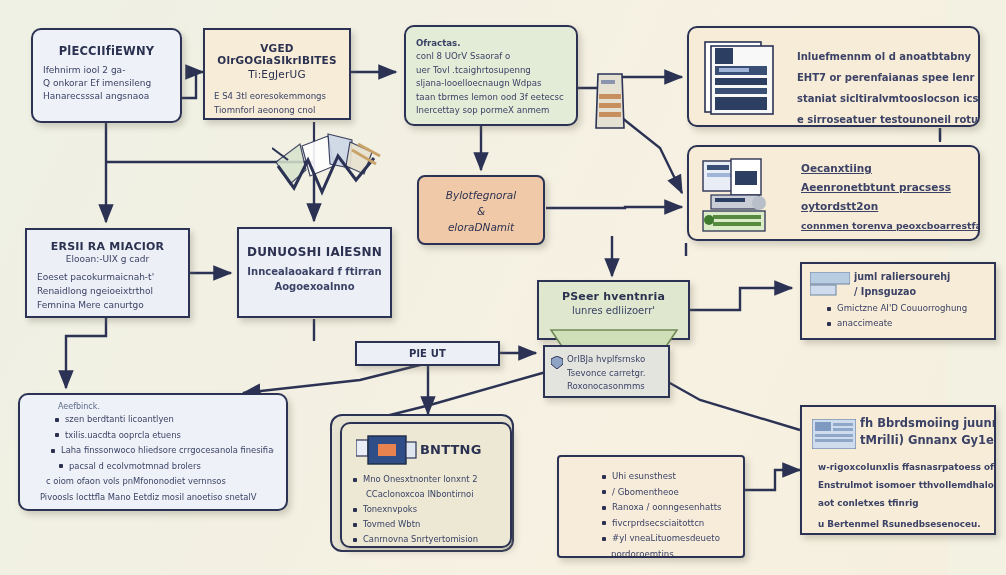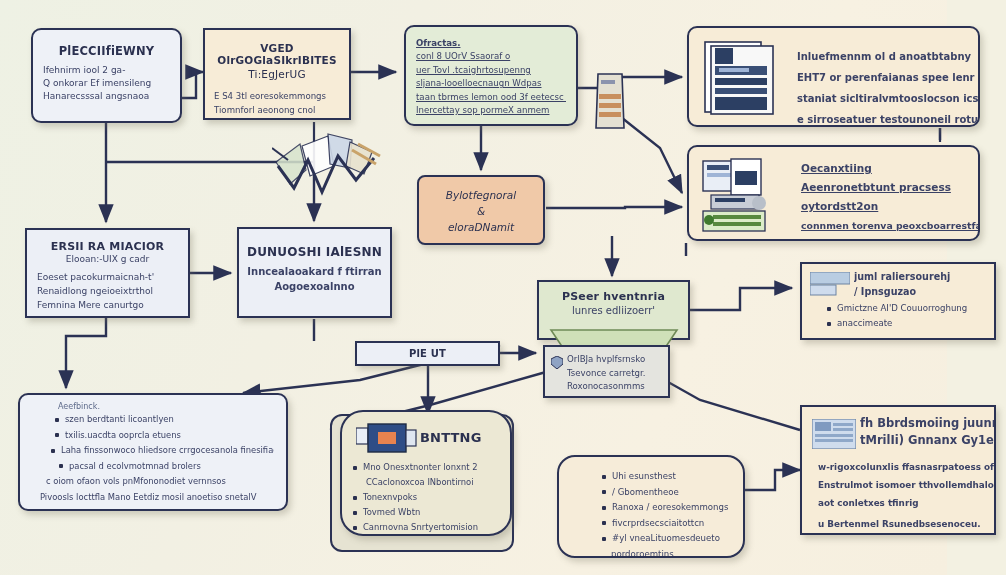--- a/index.html
+++ b/index.html
@@ -25,21 +25,21 @@
   .n-blue{background:#eef1f7;}
   .n-paleblue{background:#eceff6;}
   .n-beige{background:#f7ecd7;}
   .n-beige2{background:#f6ecd9;}
   .n-green{background:#e3ecd7;}
   .n-green2{background:#dfe8cf;}
   .n-orange{background:#f0c9a8;border-radius:8px;font-style:italic;}
   .n-gray{background:#e4e4df;}
   .n-cream{background:#ece8d4;}
   .rnd{border-radius:10px;}
-  .rnd-lg{border-radius:18px;}
+  .rnd-lg{border-radius:4px;}
   .title{
     font-weight:bold;color:#2b3150;text-align:center;
     letter-spacing:.2px;
   }
   .lines{color:#3b4266;}
   .ln{display:block;white-space:nowrap;overflow:hidden;}
   .bullet{position:relative;padding-left:11px;}
   .bullet:before{
     content:"";position:absolute;left:1px;top:50%;
     width:4px;height:4px;background:#2b3150;transform:translateY(-50%);
@@ -150,21 +150,21 @@
   <div class="node n-beige" style="left:203px;top:28px;width:148px;height:92px;">
     <div class="title blurtxt" style="font-size:10.5px;margin-top:12px;">VGED OlrGOGlaSIkrIBITES</div>
     <div class="title blurtxt" style="font-size:10.5px;margin-top:2px;font-weight:normal;">Ti:EgJerUG</div>
     <div class="lines blurtxt" style="font-size:8.6px;margin-top:9px;padding:0 9px;line-height:14px;">
       <span class="ln">E S4 3tl eoresokemmongs</span>
       <span class="ln">Tiomnforl aeonong cnol</span>
     </div>
   </div>
 
   <div class="node n-green rnd" style="left:404px;top:25px;width:174px;height:101px;">
-    <div class="lines blurtxt" style="font-size:8.6px;margin-top:10px;padding:0 10px;line-height:13.4px;text-decoration:underline;">
+    <div class="lines blurtxt" style="font-size:8.6px;margin-top:10px;padding:0 10px;line-height:13.4px;">
       <span class="ln" style="font-weight:bold;">Ofractas.</span>
       <span class="ln">conl 8 UOrV Ssaoraf o</span>
       <span class="ln">uer Tovl .tcaighrtosupenng</span>
       <span class="ln">sljana-looelloecnaugn Wdpas</span>
       <span class="ln">taan tbrmes lemon ood 3f eetecsc ies</span>
       <span class="ln">Inercettay sop pormeX anmem</span>
     </div>
   </div>
 
   <div class="node n-beige rnd" style="left:687px;top:26px;width:293px;height:101px;">
@@ -275,21 +275,21 @@
       <span class="ln bullet" style="margin-left:22px;">szen berdtanti licoantlyen</span>
       <span class="ln bullet" style="margin-left:22px;">txilis.uacdta ooprcla etuens</span>
       <span class="ln bullet" style="margin-left:18px;">Laha finssonwoco hliedsore crrgocesanola finesifiac</span>
       <span class="ln bullet" style="margin-left:26px;">pacsal d ecolvmotmnad brolers</span>
       <span class="ln" style="margin-left:14px;">c oiom ofaon vols pnMfononodiet vernnsos</span>
       <span class="ln" style="margin-left:8px;">Pivoosls locttfla  Mano Eetdiz mosil anoetiso snetalV</span>
     </div>
   </div>
 
   <div class="shadowlayer" style="left:330px;top:414px;width:180px;height:134px;background:#e6e3d2;border:2px solid #2b3254;border-radius:12px;"></div>
-  <div class="node n-cream rnd" style="left:340px;top:410px;width:172px;height:126px;border-radius:23px;">
+  <div class="node n-cream rnd" style="left:340px;top:422px;width:172px;height:126px;">
     <div class="icon" style="left:14px;top:10px;width:62px;height:34px;">
       <svg viewBox="0 0 62 34" width="62" height="34">
         <rect x="0" y="6" width="12" height="16" fill="#e9eef6" stroke="#2b3254" stroke-width="1.2"></rect>
         <rect x="12" y="2" width="38" height="28" fill="#2f4d86" stroke="#1d2a44" stroke-width="1.4"></rect>
         <rect x="22" y="10" width="18" height="12" fill="#e8834f"></rect>
         <rect x="50" y="8" width="10" height="16" fill="#dfe6f0" stroke="#2b3254" stroke-width="1.2"></rect>
       </svg>
     </div>
     <div class="title blurtxt" style="font-size:13px;position:absolute;left:78px;top:18px;">BNTTNG</div>
     <div class="lines blurtxt" style="font-size:8.4px;margin-top:48px;padding:0 10px;line-height:15px;">
@@ -298,21 +298,21 @@
       <span class="ln bullet">Tonexnvpoks</span>
       <span class="ln bullet">Tovmed  Wbtn</span>
       <span class="ln bullet">Canrnovna Snrtyertomision</span>
     </div>
   </div>
 
   <div class="node n-beige2 rnd-lg" style="left:557px;top:455px;width:188px;height:103px;">
     <div class="lines blurtxt" style="font-size:8.6px;margin-top:12px;padding-left:42px;line-height:15.5px;">
       <span class="ln bullet">Uhi esunsthest</span>
       <span class="ln bullet">/ Gbomentheoe</span>
-      <span class="ln bullet">Ranoxa / eoresokemmongs</span>
+      <span class="ln bullet">Ranoxa / oonngesenhatts</span>
       <span class="ln bullet">fivcrprdsecsciaitottcn</span>
       <span class="ln bullet">#yl vneaLituomesdeueto</span>
       <span class="ln" style="padding-left:10px;">pordoroemtins</span>
     </div>
   </div>
 
   <div class="node n-beige" style="left:800px;top:262px;width:196px;height:78px;">
     <div class="icon" style="left:8px;top:8px;width:40px;height:24px;">
       <svg viewBox="0 0 40 24" width="40" height="24">
         <rect x="0" y="0" width="40" height="12" fill="#b9cde2" stroke="#6c83a2" stroke-width="1"></rect>

